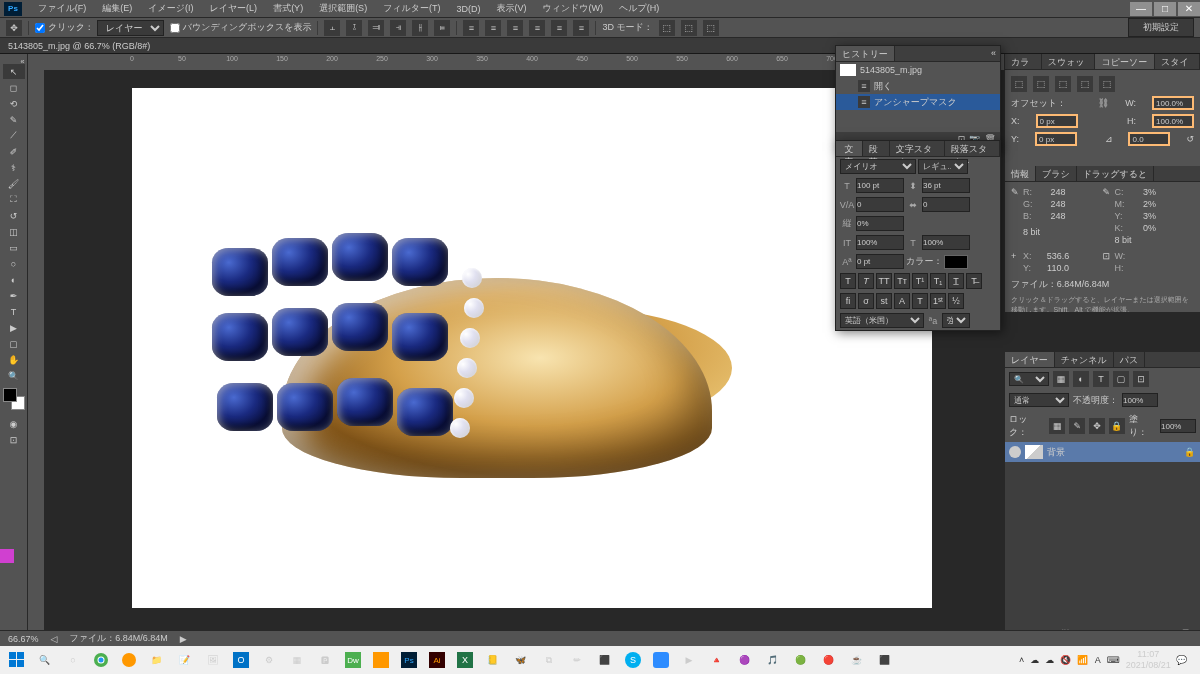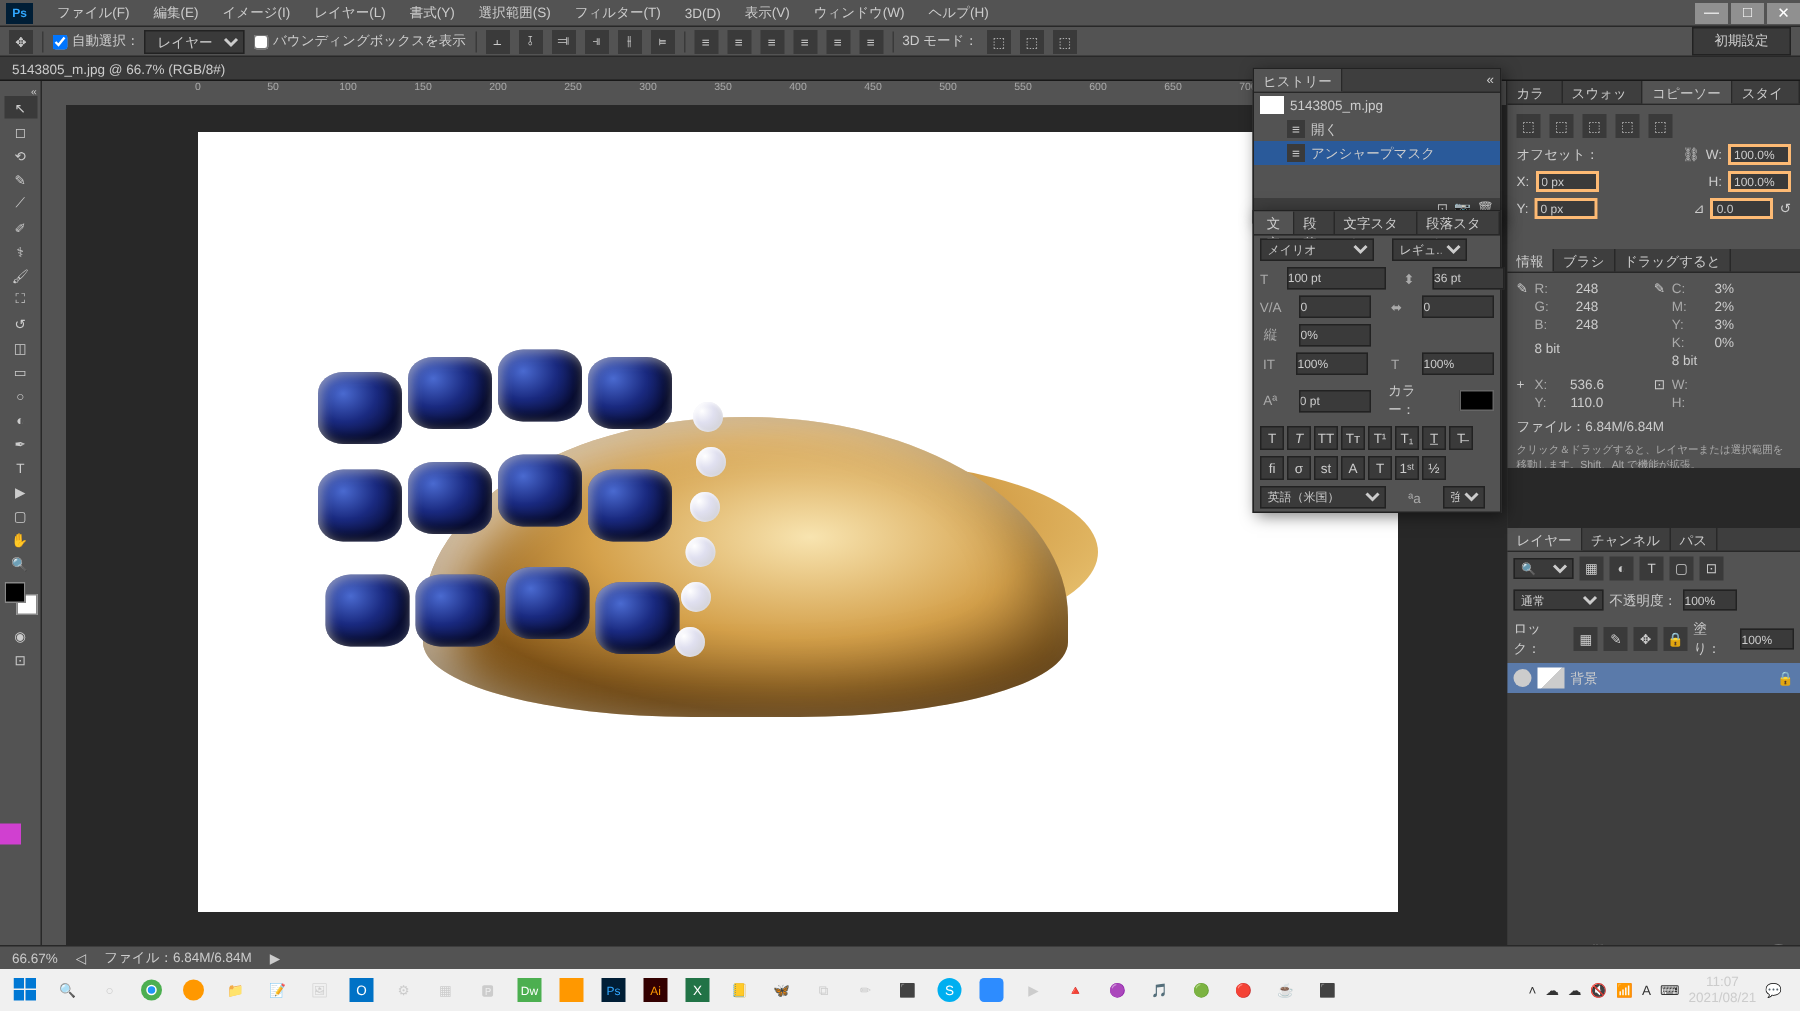--- a/index.html
+++ b/index.html
@@ -32,33 +32,33 @@
 .photo{width:100%;height:100%;position:relative;overflow:hidden;}
 .ring-band{position:absolute;width:430px;height:200px;left:150px;top:190px;background:radial-gradient(ellipse at 60% 40%,#f8e4b0,#d4a04a 40%,#8a5a1a 70%,#b8863a);border-radius:60% 60% 50% 50%/80% 80% 30% 30%;box-shadow:inset -20px -20px 40px rgba(0,0,0,0.3),inset 20px 10px 30px rgba(255,255,255,0.6);}
 .ring-inner{position:absolute;width:320px;height:120px;left:280px;top:220px;background:radial-gradient(ellipse at 30% 30%,#6a4a1a,#d4a04a 50%,#f0d080);border-radius:50%;}
 .gem{position:absolute;width:56px;height:48px;background:radial-gradient(ellipse at 30% 30%,#4a6ad0,#1a2a80 40%,#0a1040 70%,#2a3a90);border-radius:30%;box-shadow:inset 2px 2px 8px rgba(255,255,255,0.5),inset -4px -4px 10px rgba(0,0,0,0.6);}
 .diamond{position:absolute;width:20px;height:20px;background:radial-gradient(circle at 30% 30%,#fff,#e0e0f0 40%,#ccc);border-radius:50%;box-shadow:inset 1px 1px 3px rgba(255,255,255,0.9);}
 .panels-right{width:196px;background:#3e3e3e;display:flex;flex-direction:column;border-left:1px solid #282828;}
 .panel-tabs{height:16px;display:flex;background:#3e3e3e;border-bottom:1px solid #282828;}
 .panel-tab{padding:2px 6px;cursor:pointer;border-right:1px solid #282828;}
 .panel-tab.active{background:#535353;text-align:center;}
 .panel-body{padding:4px 6px;font-size:8px;background:#535353;}
-.prop-row{display:flex;align-items:center;padding:2px 0;gap:4px;}
+.prop-row{display:flex;align-items:center;padding:2px 0;gap:16px;}
 .prop-row input{width:42px;height:14px;background:#3a3a3a;border:2px solid #fdba74;color:#ccc;font-size:8px;padding:0 2px;}
 .info-row{display:flex;padding:1px 0;}
 .info-label{width:20px;color:#aaa;}
 .info-val{width:36px;text-align:center;padding-right:6px;}
 .floating-panel{position:absolute;background:#535353;border:1px solid #222;box-shadow:2px 2px 10px rgba(0,0,0,0.5);}
 .history-panel{top:45px;left:835px;width:166px;}
 .hist-item{display:flex;align-items:center;padding:2px 4px;gap:4px;height:16px;}
 .hist-item.active{background:#2a5a9a;}
 .hist-thumb{width:16px;height:12px;background:#fff;}
 .hist-icon{width:12px;height:12px;background:#3a3a3a;display:flex;align-items:center;justify-content:center;}
 .char-panel{top:140px;left:835px;width:166px;}
-.char-row{display:flex;align-items:center;padding:2px 4px;gap:12px;}
+.char-row{display:flex;align-items:center;padding:2px 4px;gap:2px;}
 .char-row input,.char-row select{background:#3a3a3a;border:1px solid #222;color:#ccc;font-size:8px;height:15px;}
 .char-icon{width:14px;height:14px;display:flex;align-items:center;justify-content:center;color:#aaa;}
 .text-btns{display:flex;gap:2px;padding:2px 4px;}
 .text-btn{width:16px;height:16px;background:#3a3a3a;display:flex;align-items:center;justify-content:center;border:1px solid #222;cursor:pointer;}
 .layers-panel{flex:1;display:flex;flex-direction:column;}
 .layer-options{padding:3px 4px;display:flex;align-items:center;gap:4px;background:#535353;}
 .layer-options select,.layer-options input{background:#3a3a3a;border:1px solid #222;color:#ccc;font-size:8px;height:14px;}
 .layer-list{flex:1;background:#3e3e3e;}
 .layer-row{display:flex;align-items:center;height:20px;background:#5a7aaa;padding:0 4px;gap:4px;}
 .layer-thumb{width:18px;height:14px;background:linear-gradient(135deg,#fff 50%,#ccc 50%);}
@@ -93,21 +93,21 @@
     <div class="win-btn">□</div>
     <div class="win-btn">✕</div>
   </div>
 </div>
 
 <div class="optionsbar">
   <div class="opt-icon">✥</div>
   <div class="opt-divider"></div>
   <div class="opt-check">
     <input type="checkbox" checked="" style="">
-    <span>自動選択：</span>
+    <span>クリック：</span>
     <select class="opt-select"><option>レイヤー</option></select>
   </div>
   <div class="opt-check">
     <input type="checkbox" style="">
     <span>バウンディングボックスを表示</span>
   </div>
   <div class="opt-divider"></div>
   <div class="opt-icon">⫠</div>
   <div class="opt-icon">⫱</div>
   <div class="opt-icon">⫥</div>
@@ -422,21 +422,21 @@
     <div class="panel-tab">段落</div>
     <div class="panel-tab">文字スタイル</div>
     <div class="panel-tab">段落スタイル</div>
   </div>
   <div class="char-row">
     <select style="width:76px;"><option>メイリオ</option></select>
     <select style="width:50px;"><option>レギュ...</option></select>
   </div>
   <div class="char-row">
     <span class="char-icon">T</span>
-      <input style="width: 66px;" value="100 pt">
+      <input style="width: 48px;" value="100 pt">
     <span class="char-icon">⬍</span>
       <input style="width: 48px;" value="36 pt">
   </div>
   <div class="char-row">
     <span class="char-icon">V/A</span>
       <input style="width: 48px;" value="0">
     <span class="char-icon">⬌</span>
       <input style="width: 48px;" value="0">
   </div>
   <div class="char-row">

